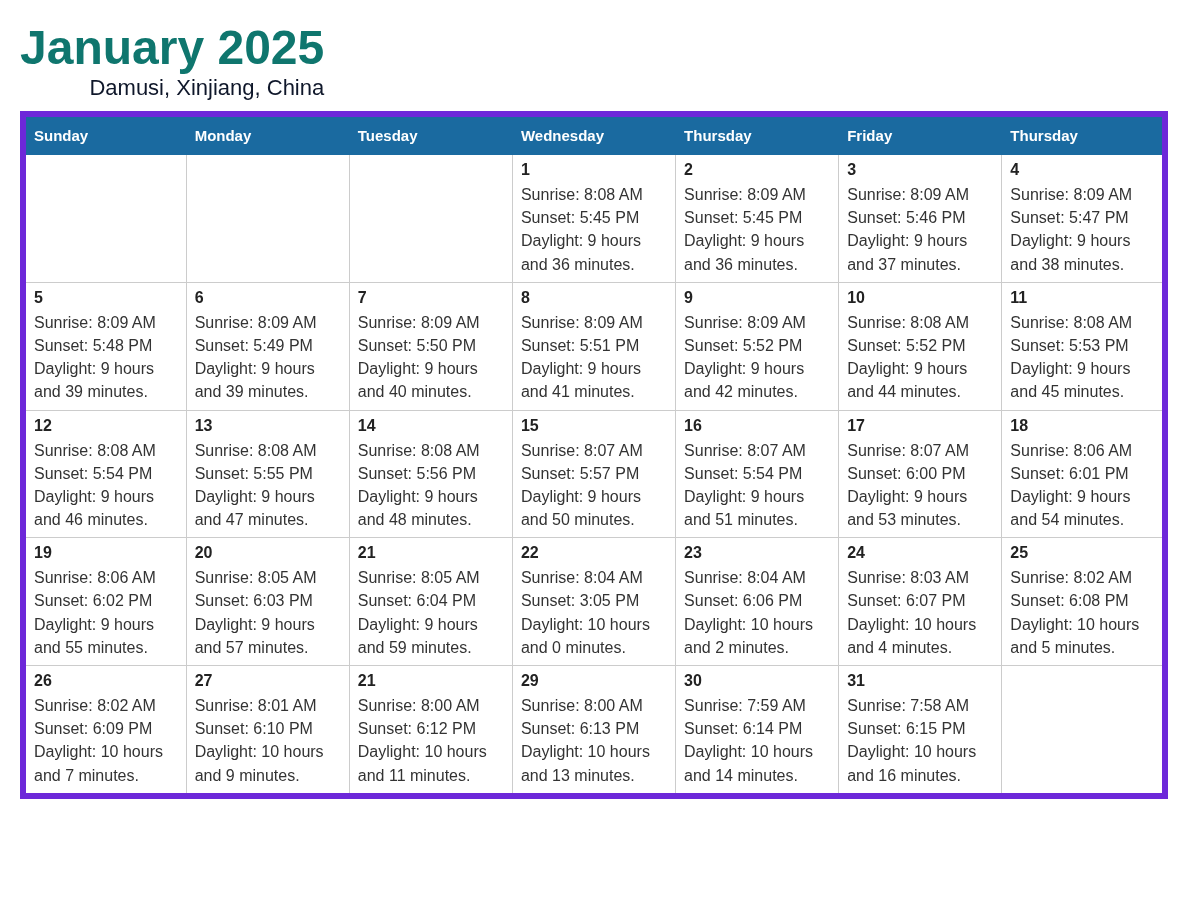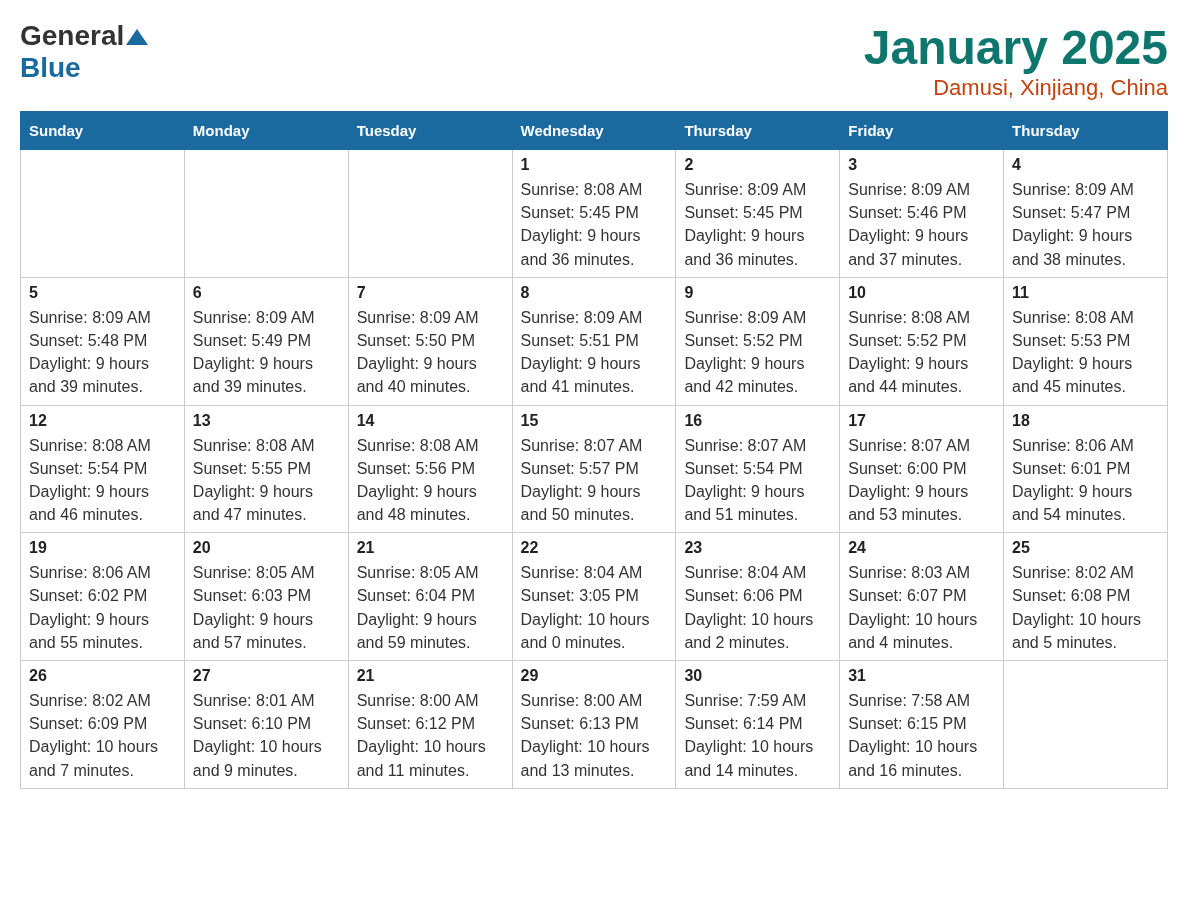--- a/index.html
+++ b/index.html
@@ -35,26 +35,26 @@
       text-align: right;
     }
     .title-block h1 {
       font-size: 48px;
       font-weight: bold;
       color: #0f766e;
     }
     .title-block h2 {
       font-size: 22px;
       font-weight: normal;
-      color: #c2410c;
+      color: #0f172a;
     }
     .calendar {
       width: 100%;
       border-collapse: collapse;
-      border: 1px solid #6d28d9;
+      border: 6px solid #6d28d9;
     }
     .calendar thead tr th {
       background-color: #1a6aa0;
       color: #fff;
       font-size: 15px;
       font-weight: bold;
       padding: 10px 8px;
       text-align: left;
       border: 1px solid #1a6aa0;
     }
@@ -83,31 +83,20 @@
       background: #fff;
     }
     tbody tr td {
       height: 110px;
     }
   </style>
 </head>
 <body>
 
 <div class="header">
-  <div class="logo">
-    <div style="display:flex; flex-direction:column; align-items:flex-start;">
-      <div style="display:flex; align-items:center;">
-        <span class="logo-text-general">General</span>
-        <div style="display:flex; flex-direction:column; align-items:center; margin-left:2px; margin-top:2px;">
-          <div style="width:0;height:0;border-left:11px solid transparent;border-right:11px solid transparent;border-bottom:16px solid #1a6aa0;"></div>
-        </div>
-      </div>
-      <span class="logo-blue">Blue</span>
-    </div>
-  </div>
   <div class="title-block">
     <h1>January 2025</h1>
     <h2>Damusi, Xinjiang, China</h2>
   </div>
 </div>
 
 <table class="calendar">
   <thead>
     <tr>
       <th>Sunday</th>

